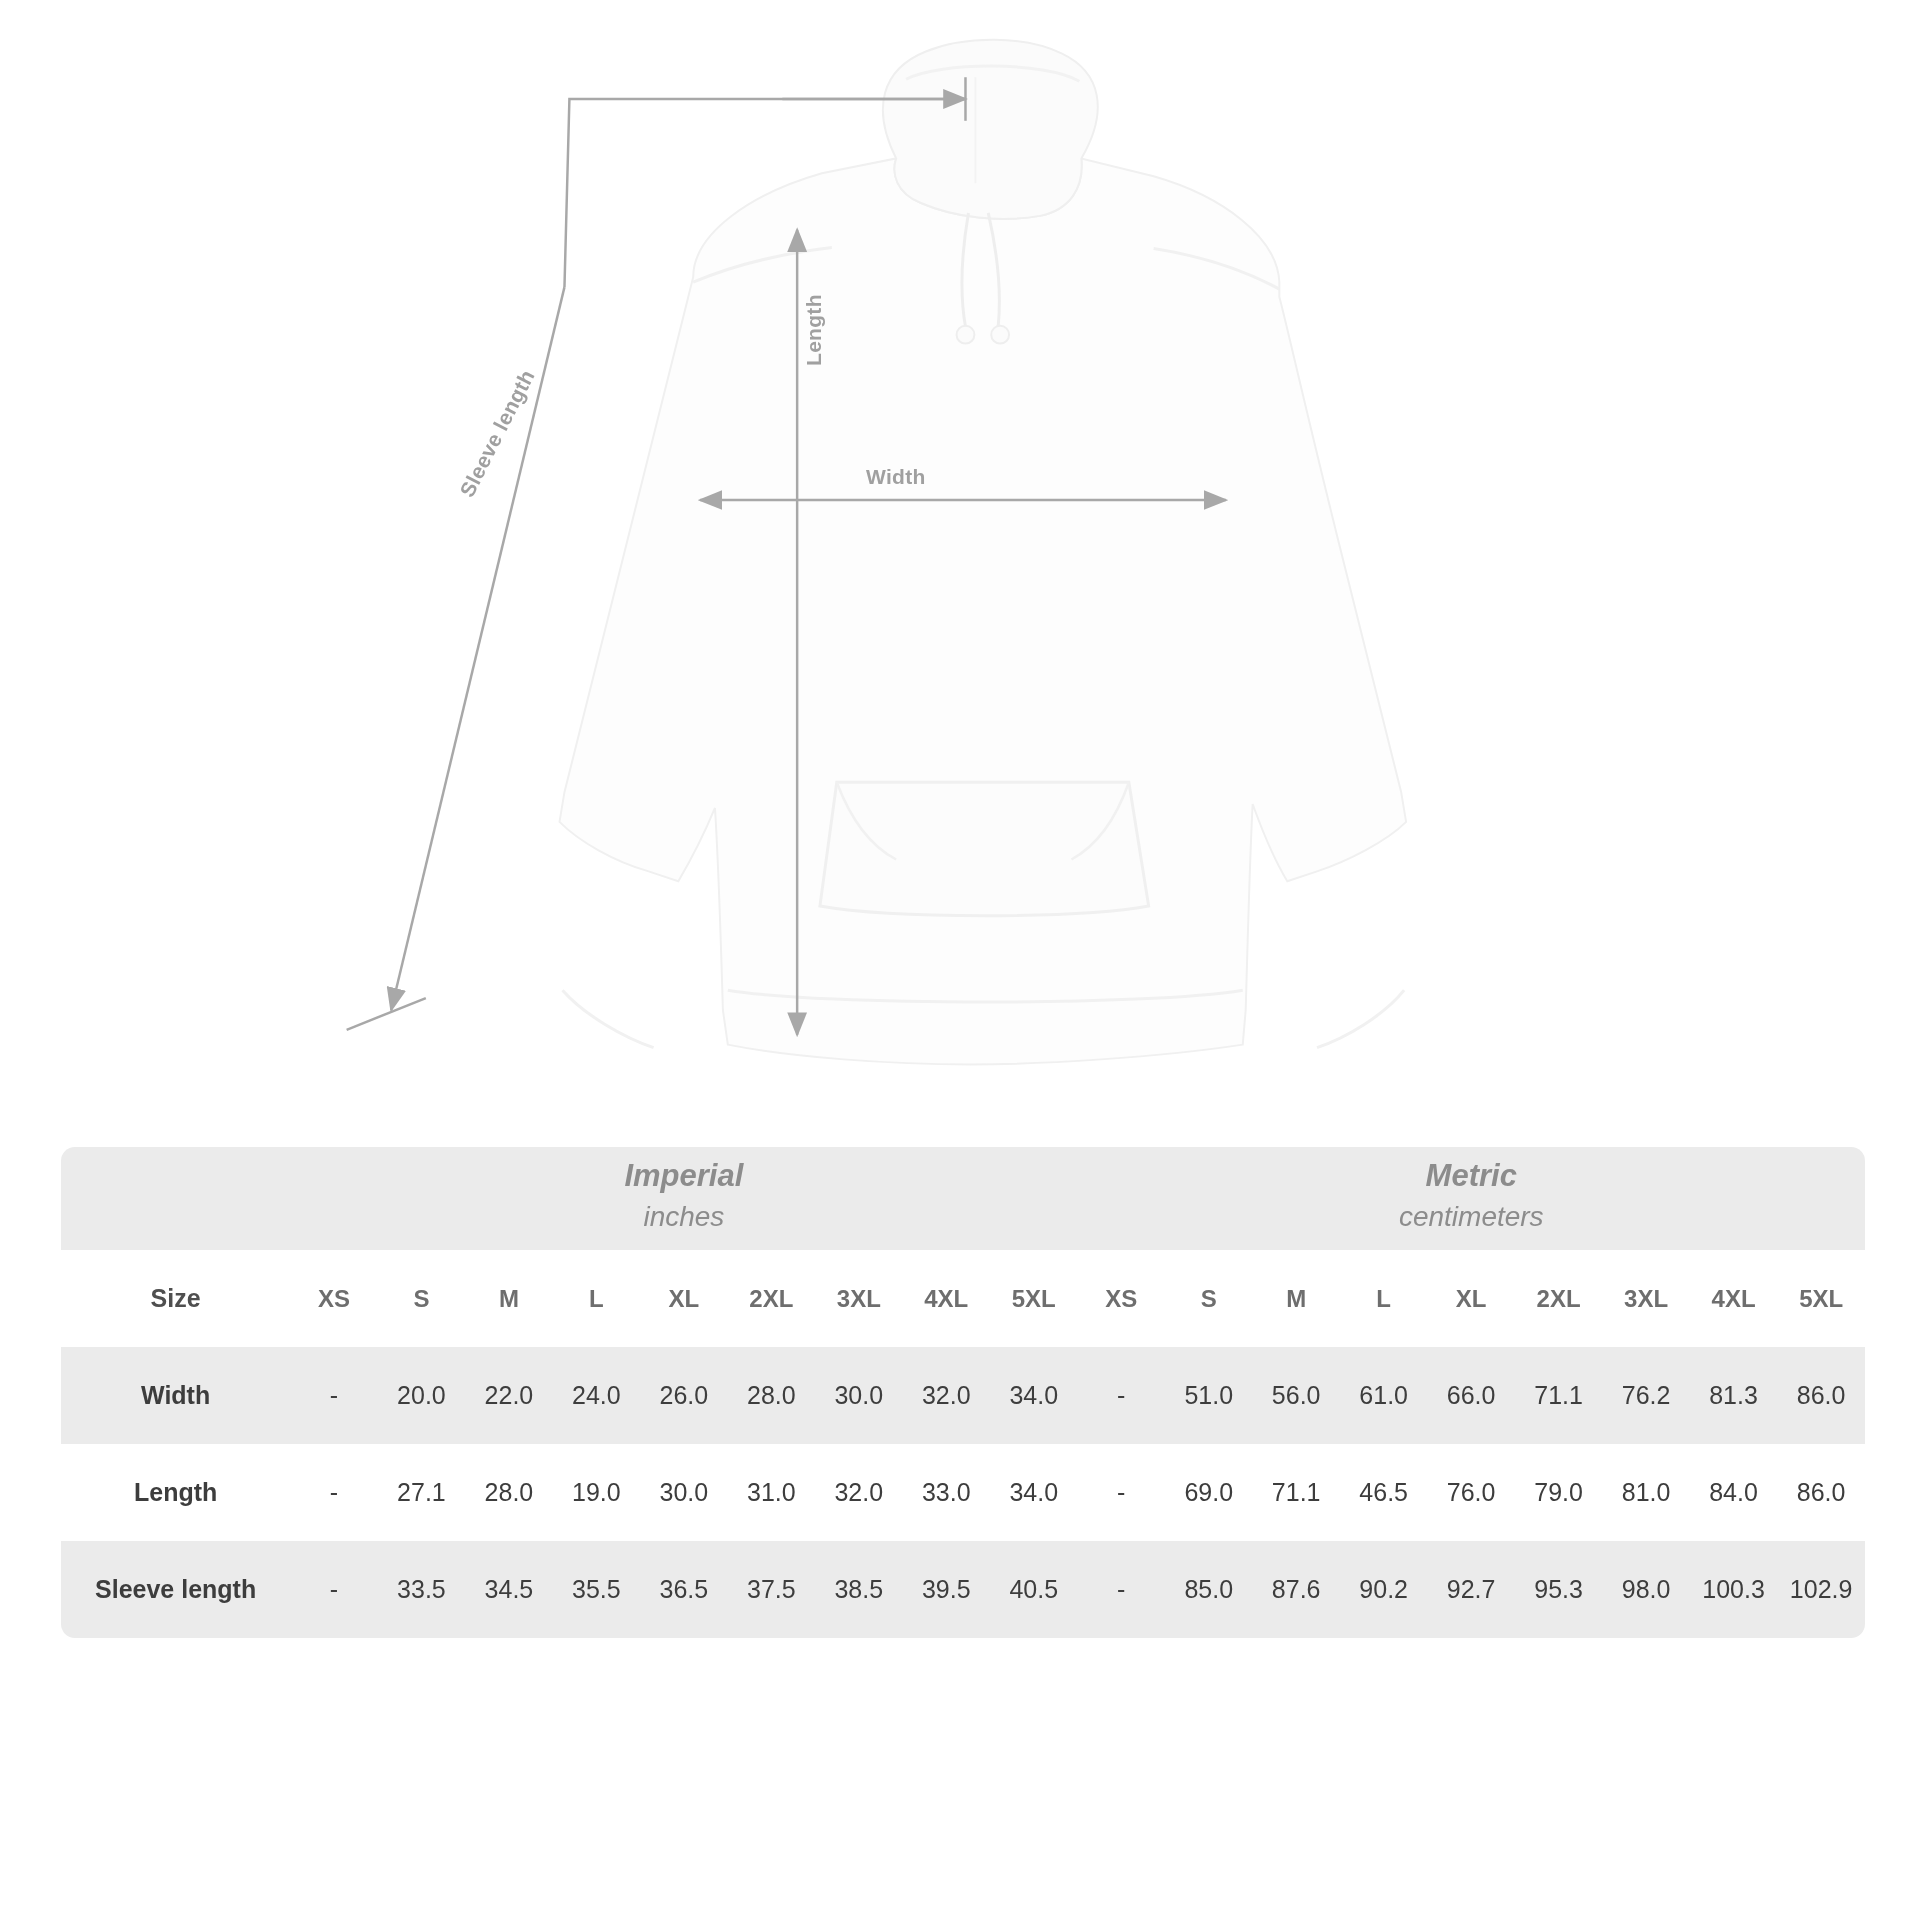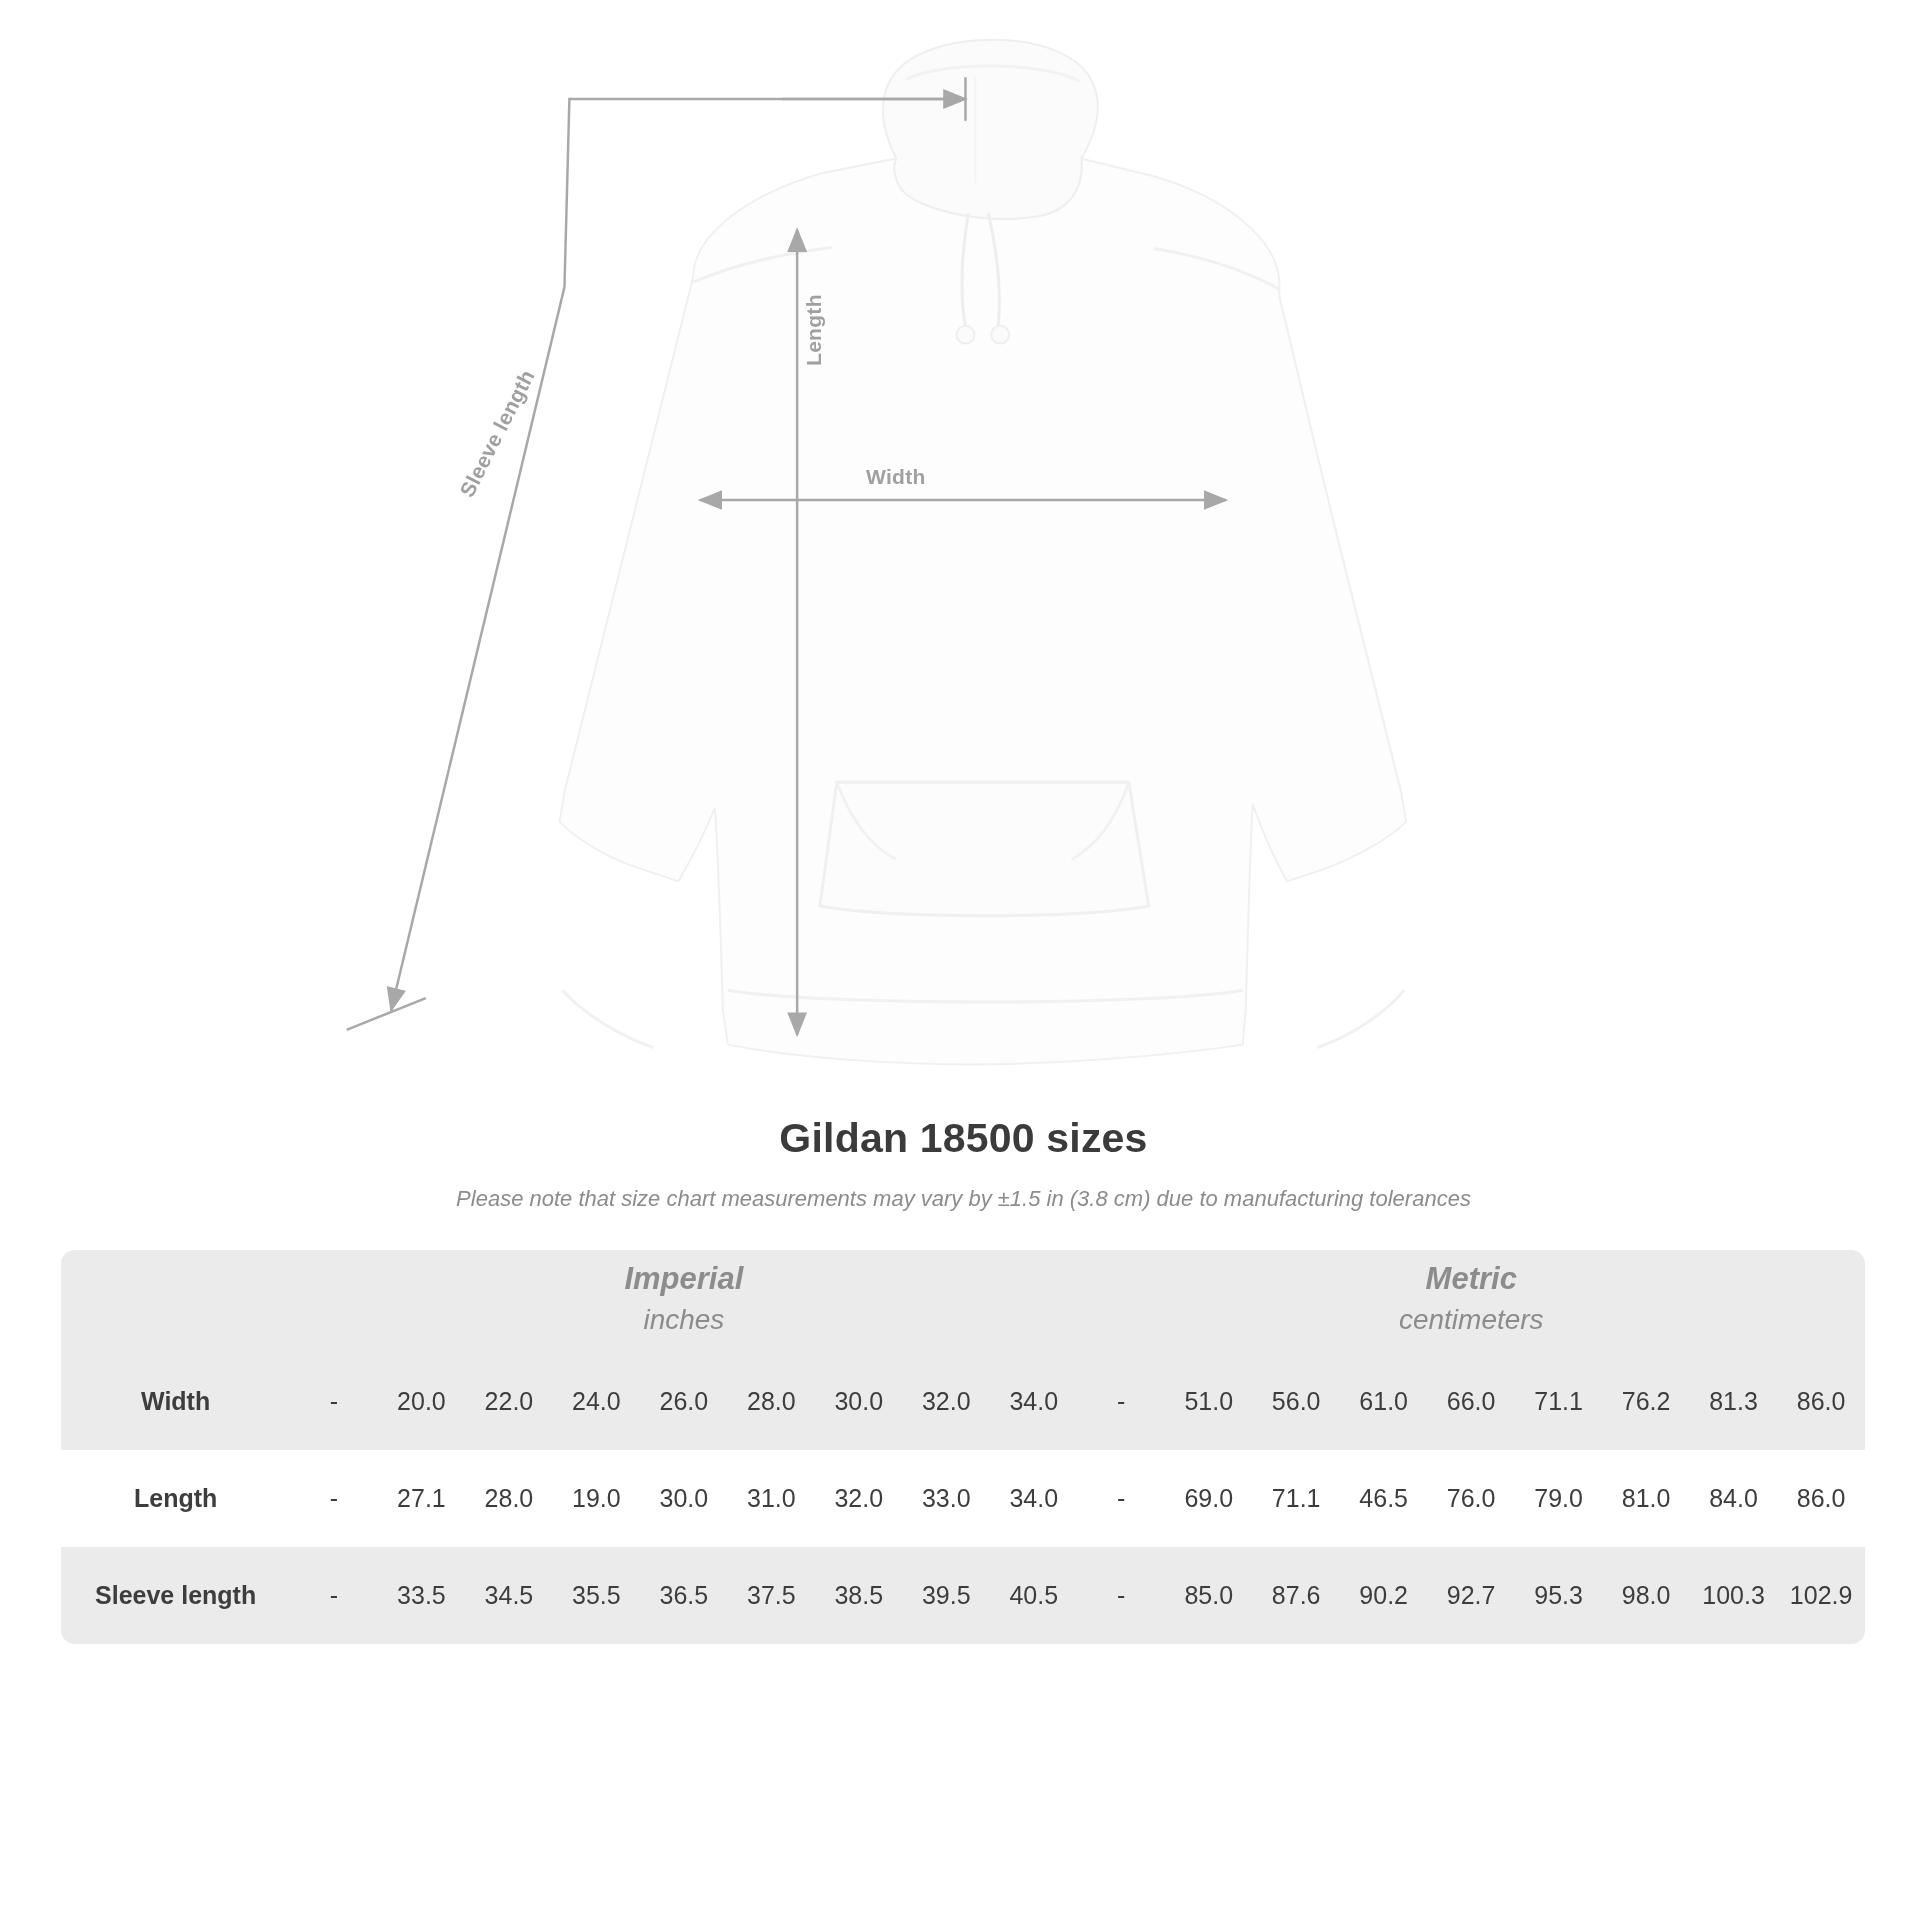--- a/index.html
+++ b/index.html
@@ -234,24 +234,20 @@
         <line x1="570" y1="290" x2="395" y2="1020" stroke="#a8a8a8" stroke-width="2.5" marker-end="url(#arrH)"></line>
         <line x1="350" y1="1040" x2="430" y2="1008" stroke="#a8a8a8" stroke-width="2.5"></line>
       </g>
     </svg>
 
     <div class="dim-label lbl-length">Length</div>
     <div class="dim-label lbl-width">Width</div>
     <div class="dim-label lbl-sleeve">Sleeve length</div>
   </div>
 
-  <div class="title-block">
-    <h1 class="chart-title">Gildan 18500 sizes</h1>
-    <div class="chart-note">Please note that size chart measurements may vary by ±1.5 in (3.8 cm) due to manufacturing tolerances</div>
-  </div>
 
   <div class="table-wrap">
     <table class="size-table">
       <colgroup>
         <col class="col-rowhead">
         <col class="col-val">
           <col class="col-val">
           <col class="col-val">
           <col class="col-val">
           <col class="col-val">
@@ -275,20 +271,41 @@
           <td colspan="9">
             <div class="unit-name">Imperial</div>
             <div class="unit-sub">inches</div>
           </td>
           <td colspan="9">
             <div class="unit-name">Metric</div>
             <div class="unit-sub">centimeters</div>
           </td>
         </tr>
 
+        <tr class="head-row">
+          <td class="rowhead">Size</td>
+          <td>XS</td>
+          <td>S</td>
+          <td>M</td>
+          <td>L</td>
+          <td>XL</td>
+          <td>2XL</td>
+          <td>3XL</td>
+          <td>4XL</td>
+          <td>5XL</td>
+          <td>XS</td>
+          <td>S</td>
+          <td>M</td>
+          <td>L</td>
+          <td>XL</td>
+          <td>2XL</td>
+          <td>3XL</td>
+          <td>4XL</td>
+          <td>5XL</td>
+        </tr>
 
         <tr class="data-row shade">
           <td class="rowhead">Width</td>
           <td>-</td>
           <td>20.0</td>
           <td>22.0</td>
           <td>24.0</td>
           <td>26.0</td>
           <td>28.0</td>
           <td>30.0</td>

